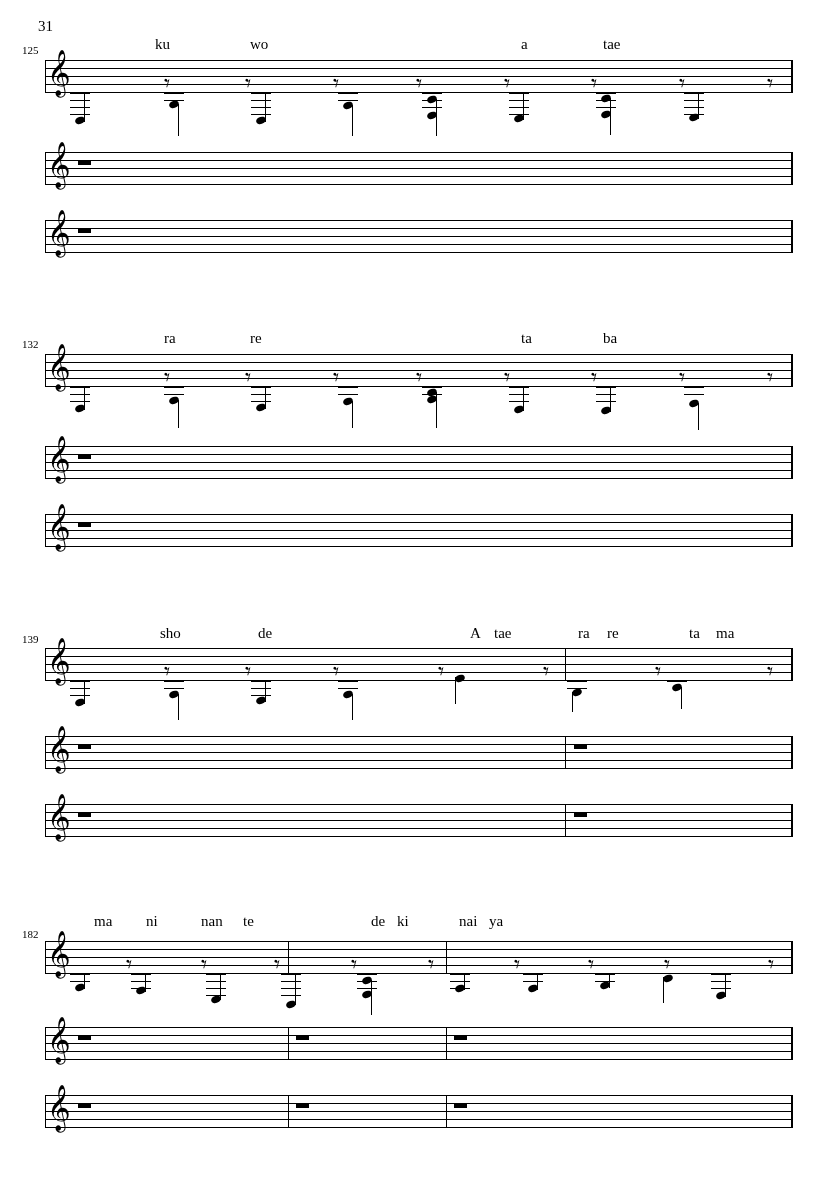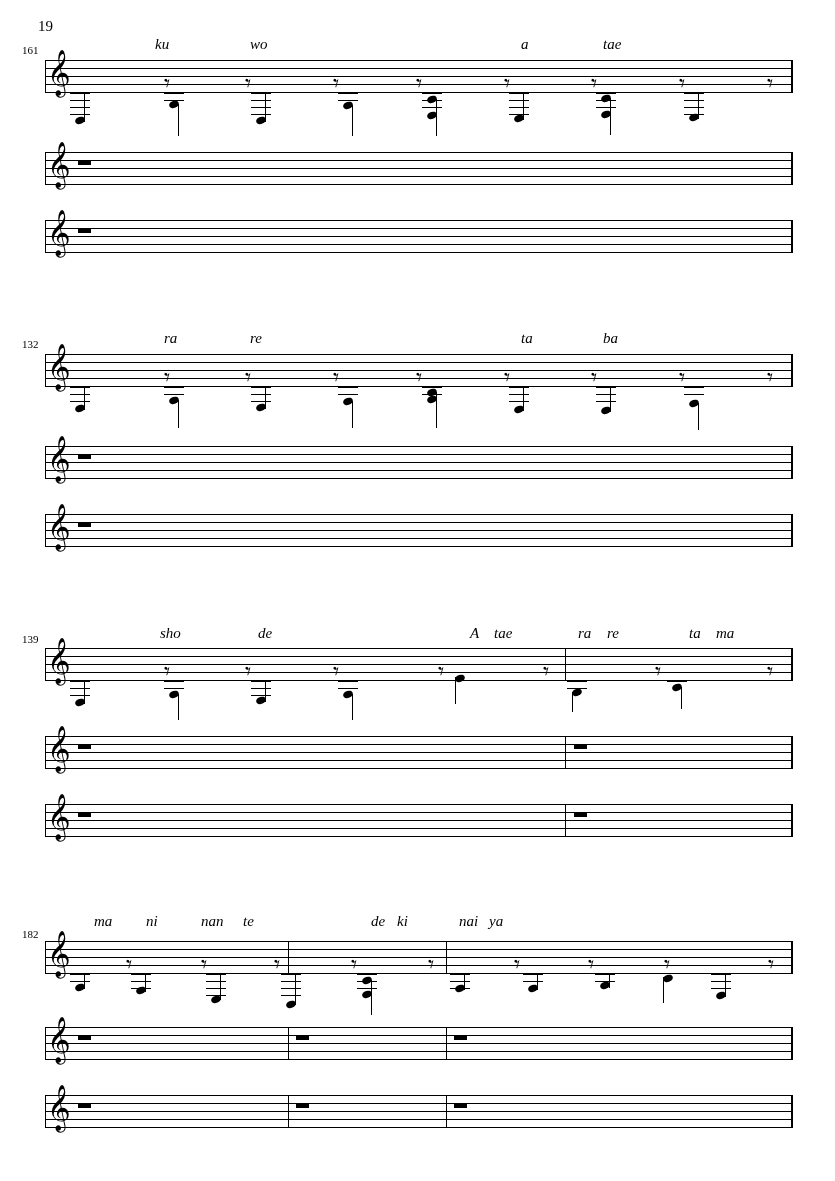--- a/index.html
+++ b/index.html
@@ -37,21 +37,20 @@
     position: absolute;
     font-size: 11px;
     font-family: "Liberation Serif", serif;
     color: #000;
   }
   .lyric {
     position: absolute;
     font-size: 15px;
     font-family: "Liberation Serif", serif;
     white-space: nowrap;
-    font-style: italic;
   }
   
   .staff {
     position: absolute;
     height: 33px;
     background-image: repeating-linear-gradient(
       to bottom,
       #000 0px, #000 1px,
       transparent 1px, transparent 8px
     );
@@ -112,24 +111,24 @@
     position: absolute;
     height: 1px;
     background: #000;
   }
 </style>
 </head>
 <body>
 
 <div id="page">
 
-  <div class="page-number">19</div>
+  <div class="page-number">31</div>
 
   <div class="system" style="top:0;">
-    <div class="measure-number" style="left:22px; top:44px;">161</div>
+    <div class="measure-number" style="left:22px; top:44px;">125</div>
 
     <div class="lyric" style="left:155px; top:36px;">ku</div>
     <div class="lyric" style="left:250px; top:36px;">wo</div>
     <div class="lyric" style="left:521px; top:36px;">a</div>
     <div class="lyric" style="left:603px; top:36px;">tae</div>
 
     <div class="staff" style="left:45px; top:60px; width:748px;"></div>
     <div class="sysbar" style="left:45px; top:60px; height:33px;"></div>
     <div class="barline thick" style="left:791px; top:60px; height:33px;"></div>
     <div class="clef" style="left:47px; top:52px;">𝄞</div>

